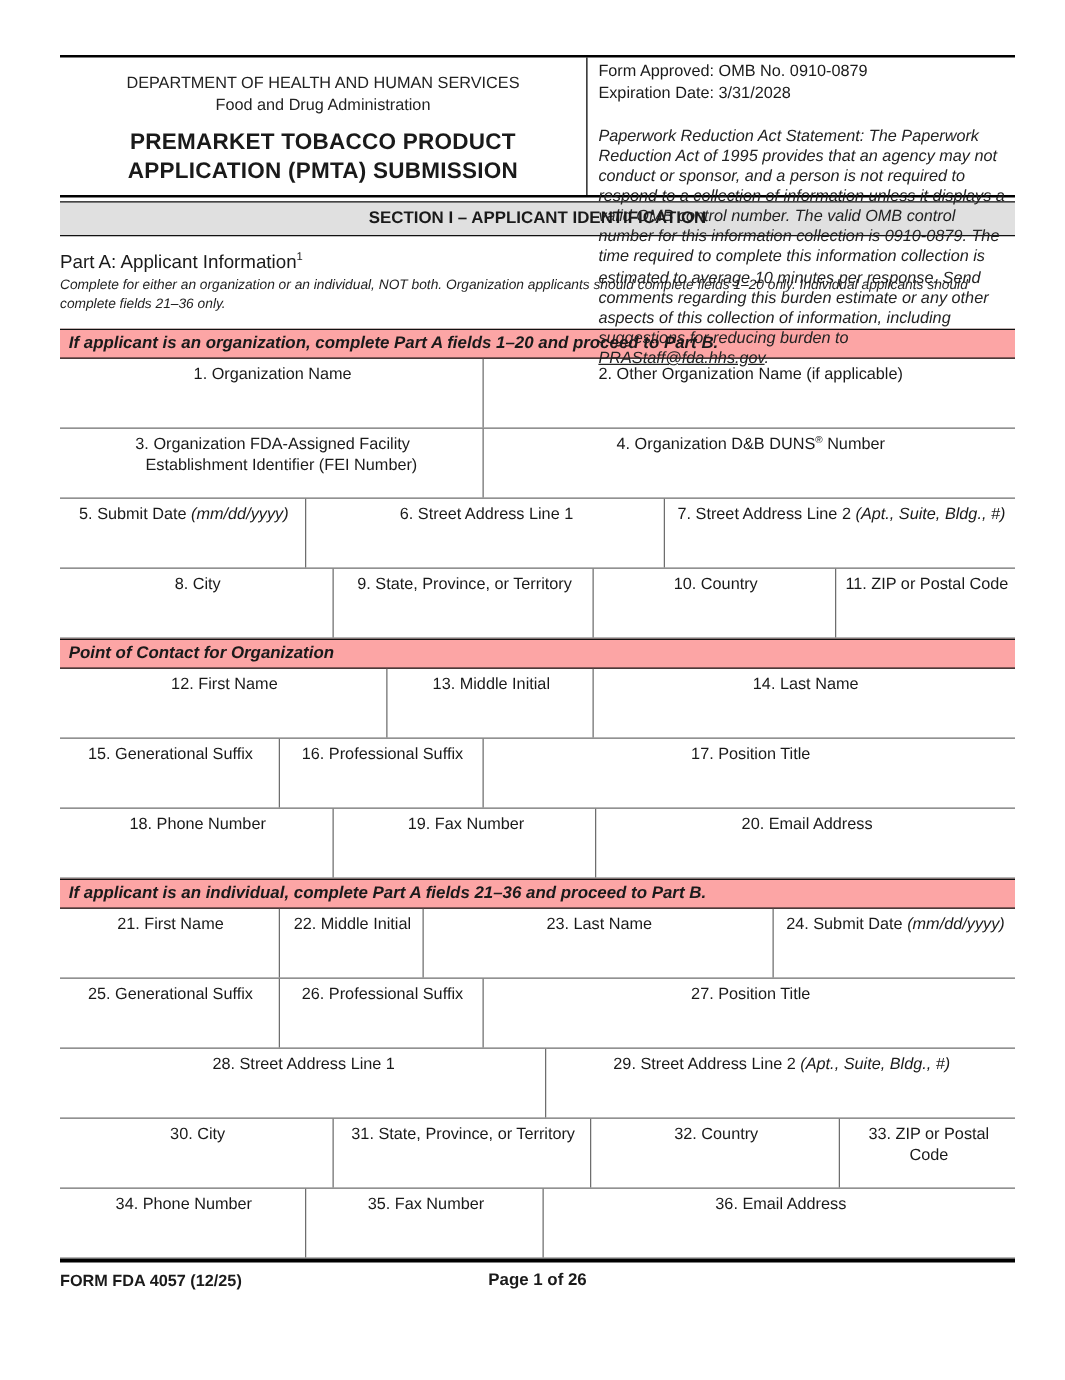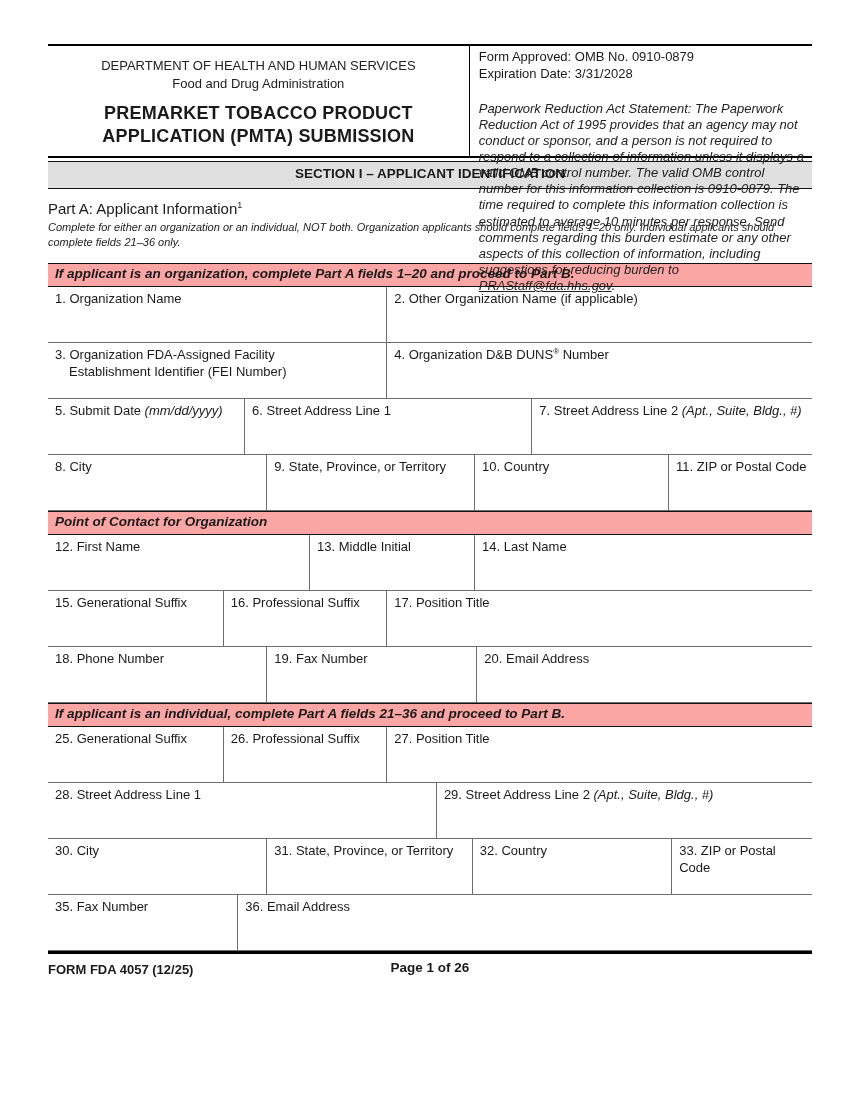--- a/index.html
+++ b/index.html
@@ -33,21 +33,21 @@
   .part-a-heading{font-size:15px;font-weight:normal;}
   .part-a-heading sup{font-size:9px;}
   .part-a-desc{font-size:11px;font-style:italic;line-height:1.4;margin-top:3px;color:#222;}
 
   
   .bar{height:24px;background:#fca5a5;border-top:1.5px solid #111;border-bottom:1.5px solid #111;
        font-size:13.5px;font-weight:bold;font-style:italic;line-height:20px;padding-left:7px;}
 
   
   .frow{display:flex;height:56px;border-bottom:1px solid #6e6e6e;}
-  .fcell{padding:4px 5px 0 7px;font-size:13px;border-right:1px solid #6e6e6e;line-height:1.3;}
+  .fcell{padding:4px 5px 0 7px;font-size:13px;border-right:1px solid #6e6e6e;line-height:1.3;text-align:center;}
   .fcell:last-child{border-right:none;}
   .lbl{color:#1a1a1a;}
   .it{font-style:italic;}
   .l2{display:block;margin-left:14px;}
   .fcell sup{font-size:8px;}
 
   
   .footer{border-top:3px solid #000;position:relative;padding-top:6px;height:30px;}
   .footer-form{font-size:13px;font-weight:bold;}
   .footer-page{position:absolute;left:0;right:0;top:6px;text-align:center;
@@ -123,40 +123,47 @@
     </div>
 
     <div class="frow">
       <div class="fcell" style="width:28.7%"><span class="lbl">18. Phone Number</span></div>
       <div class="fcell" style="width:27.5%"><span class="lbl">19. Fax Number</span></div>
       <div class="fcell" style="width:43.8%"><span class="lbl">20. Email Address</span></div>
     </div>
 
     <div class="bar">If applicant is an individual, complete Part A fields 21–36 and proceed to Part B.</div>
 
+    <div class="frow">
+      <div class="fcell" style="width:23%"><span class="lbl">21. First Name</span></div>
+      <div class="fcell" style="width:15.1%"><span class="lbl">22. Middle Initial</span></div>
+      <div class="fcell" style="width:36.6%"><span class="lbl">23. Last Name</span></div>
+      <div class="fcell" style="width:25.3%"><span class="lbl">24. Submit Date </span><span class="lbl it">(mm/dd/yyyy)</span></div>
+    </div>
 
     <div class="frow">
       <div class="fcell" style="width:23%"><span class="lbl">25. Generational Suffix</span></div>
       <div class="fcell" style="width:21.4%"><span class="lbl">26. Professional Suffix</span></div>
       <div class="fcell" style="width:55.6%"><span class="lbl">27. Position Title</span></div>
     </div>
 
     <div class="frow">
       <div class="fcell" style="width:50.9%"><span class="lbl">28. Street Address Line 1</span></div>
       <div class="fcell" style="width:49.1%"><span class="lbl">29. Street Address Line 2 </span><span class="lbl it">(Apt., Suite, Bldg., #)</span></div>
     </div>
 
     <div class="frow">
       <div class="fcell" style="width:28.7%"><span class="lbl">30. City</span></div>
       <div class="fcell" style="width:26.9%"><span class="lbl">31. State, Province, or Territory</span></div>
       <div class="fcell" style="width:26.1%"><span class="lbl">32. Country</span></div>
       <div class="fcell" style="width:18.3%"><span class="lbl">33. ZIP or Postal Code</span></div>
     </div>
 
     <div class="frow">
+      <div class="fcell" style="width:25.8%"><span class="lbl">34. Phone Number</span></div>
       <div class="fcell" style="width:24.9%"><span class="lbl">35. Fax Number</span></div>
       <div class="fcell" style="width:49.3%"><span class="lbl">36. Email Address</span></div>
     </div>
 
     <div class="footer">
       <span class="footer-form">FORM FDA 4057 (12/25)</span>
       <span class="footer-page">Page 1 of 26</span>
     </div>
 
   </div>

